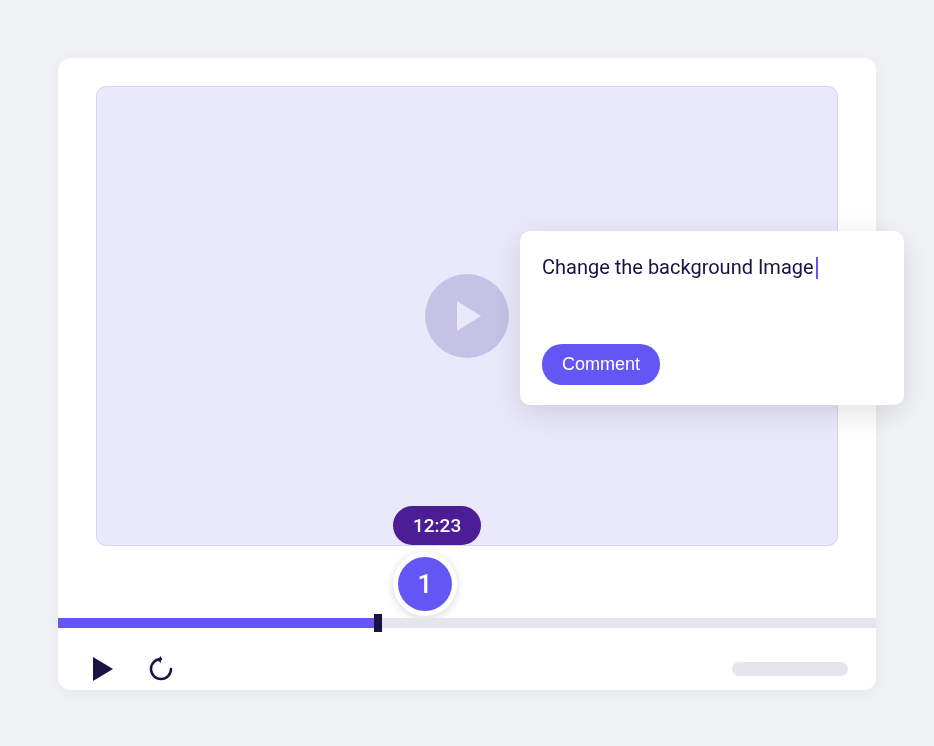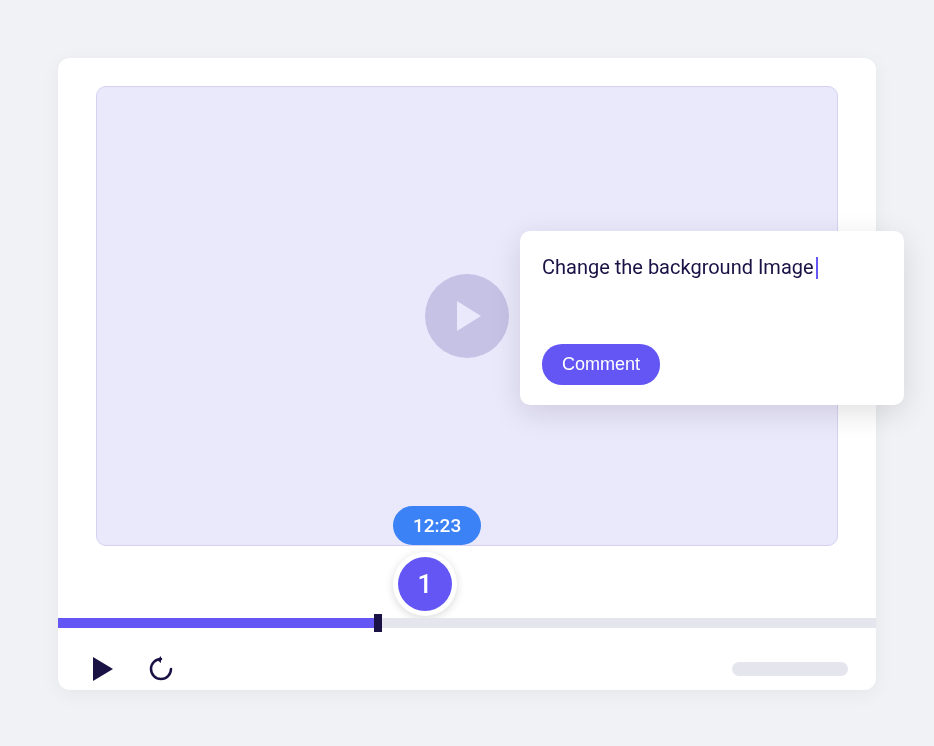--- a/index.html
+++ b/index.html
@@ -49,21 +49,21 @@
       justify-content: center;
       cursor: pointer;
     }
     .play-center svg {
       margin-left: 6px;
     }
     .timestamp-badge {
       position: absolute;
       top: 448px;
       left: 335px;
-      background: #3b82f6;
+      background: #4c1d95;
       color: #ffffff;
       font-size: 19px;
       font-weight: 500;
       padding: 8px 20px;
       border-radius: 20px;
     }
     .marker-badge {
       position: absolute;
       top: 494px;
       left: 335px;

